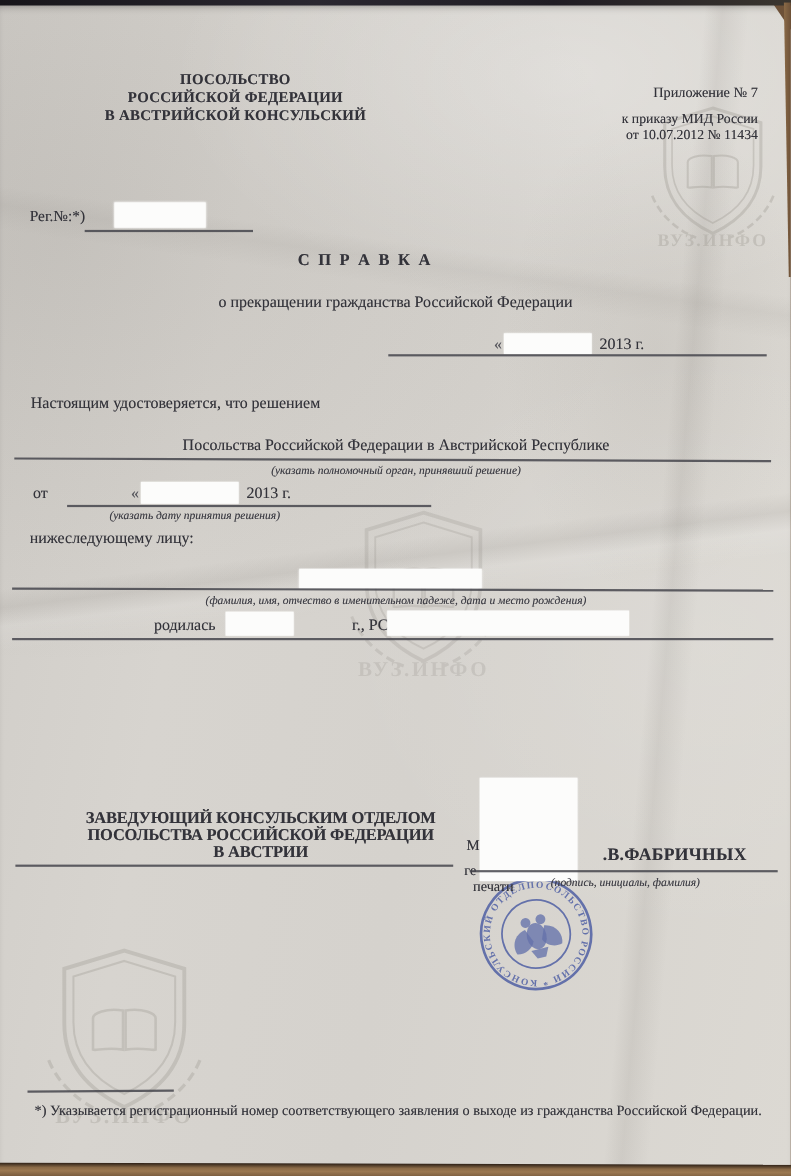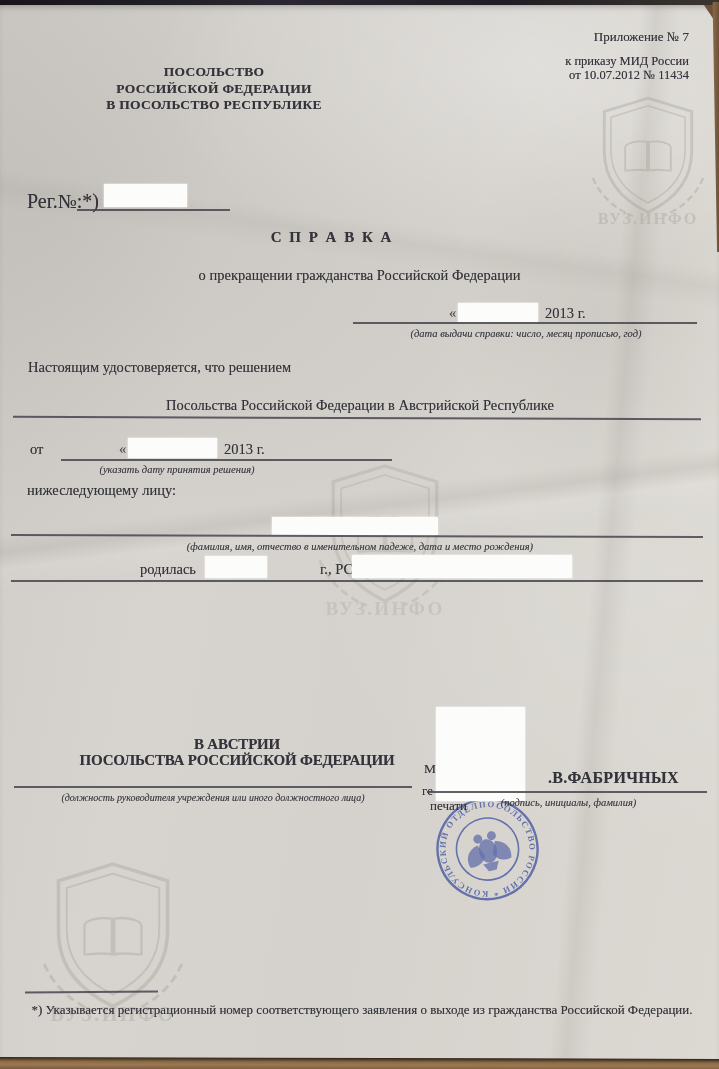--- a/index.html
+++ b/index.html
@@ -47,21 +47,21 @@
   .i { font-style:italic; }
   .cap { font-size:10.5px; font-style:italic; color:#3c3c44; }
   .rule { position:absolute; height:1.5px; background:#45454c; opacity:.85; }
   .redact { position:absolute; background:#fcfcfb; box-shadow:0 0 2px rgba(255,255,255,.9); }
 
   .wm { position:absolute; opacity:.33; pointer-events:none; }
   .wm svg { display:block; }
 
   .stamp { position:absolute; opacity:.82; transform:rotate(-14deg); }
 
-  .annex { text-align:right; line-height:14px; }
+  .annex { text-align:right; line-height:14px;margin-top:47px; }
   .center-block { text-align:center; }
 </style>
 </head>
 <body>
 
 <div class="page">
 
   <div class="paper">
     <div class="creases"></div>
 
@@ -109,41 +109,41 @@
 
     <div class="txt annex" style="right:30px; top:26px; font-size:13px;">
       <div style="margin-bottom:10px;">Приложение № 7</div>
       <div style="font-size:12.5px;">к приказу МИД России</div>
       <div style="font-size:12.5px;">от 10.07.2012 № 11434</div>
     </div>
 
     <div class="txt center-block b" style="left:60px; top:60px; width:262px; font-size:13.5px; line-height:16.5px; letter-spacing:.3px;">
       <div>ПОСОЛЬСТВО</div>
       <div>РОССИЙСКОЙ ФЕДЕРАЦИИ</div>
-      <div>В ПОСОЛЬСТВО РЕСПУБЛИКЕ</div>
-    </div>
-
-    <span class="txt" style="left:27px; top:186px; font-size:20px;">Рег.№:*)</span>
+      <div>В АВСТРИЙСКОЙ КОНСУЛЬСКИЙ</div>
+    </div>
+
+    <span class="txt" style="left:27px; top:186px; font-size:14px;">Рег.№:*)</span>
     <span class="txt b i" style="left:92px; top:183px; font-size:16px;">102</span>
     <div class="redact" style="left:104px; top:180px; width:83px; height:23px;"></div>
     <div class="rule" style="left:77px; top:205px; width:153px;"></div>
 
     <div class="txt center-block b" style="left:0; top:225px; width:618px; font-size:15px; letter-spacing:2px;">С П Р А В К А</div>
     <div class="txt center-block" style="left:0; top:263px; width:719px; font-size:14.5px;">о прекращении гражданства Российской Федерации</div>
 
     <span class="txt" style="left:449px; top:301px; font-size:14.5px; color:#55555c;">«</span>
     <div class="redact" style="left:458px; top:299px; width:80px; height:19px;"></div>
     <span class="txt" style="left:545px; top:301px; font-size:14.5px;">2013 г.</span>
     <div class="rule" style="left:353px; top:318px; width:344px;"></div>
-    <div class="txt cap center-block" style="left:355px; top:324px; width:342px;">(дата выдачи справки: число, месяц прописью, год)</div>
 
     <div class="txt center-block" style="left:10px; top:393px; width:700px; font-size:14.5px;">Посольства Российской Федерации в Австрийской Республике</div>
 
     <div class="txt" style="left:28px; top:355px; font-size:14.5px;">Настоящим удостоверяется, что решением</div>
     <div class="rule" style="left:13px; top:413px; width:688px; transform:rotate(.2deg);"></div>
+    <div class="txt cap center-block" style="left:10px; top:419px; width:700px;">(указать полномочный орган, принявший решение)</div>
 
     <span class="txt" style="left:30px; top:437px; font-size:14.5px;">от</span>
     <span class="txt" style="left:119px; top:437px; font-size:14.5px; color:#55555c;">«</span>
     <div class="redact" style="left:128px; top:434px; width:89px; height:20px;"></div>
     <span class="txt" style="left:224px; top:437px; font-size:14.5px;">2013 г.</span>
     <div class="rule" style="left:61px; top:455px; width:331px;"></div>
     <div class="txt cap center-block" style="left:62px; top:460px; width:230px;text-align:center;">(указать дату принятия решения)</div>
 
     <div class="txt" style="left:27px; top:478px; font-size:14.5px;">нижеследующему лицу:</div>
 
@@ -151,25 +151,25 @@
     <div class="rule" style="left:11px; top:531px; width:692px; transform:rotate(.15deg);"></div>
     <div class="txt cap center-block" style="left:10px; top:537px; width:700px;">(фамилия, имя, отчество в именительном падеже, дата и место рождения)</div>
 
     <span class="txt" style="left:140px; top:557px; font-size:14.5px;">родилась</span>
     <div class="redact" style="left:205px; top:552px; width:62px; height:22px;"></div>
     <span class="txt" style="left:288px; top:557px; font-size:14.5px;margin-left:32px;">г., РСФСР,</span>
     <div class="redact" style="left:352px; top:551px; width:220px; height:23px;"></div>
     <div class="rule" style="left:11px; top:576px; width:692px;"></div>
 
     <div class="txt center-block b" style="left:14px; top:733px; width:400px; font-size:15px; line-height:15.5px; letter-spacing:-0.2px;">
+      <div>ЗАВЕДУЮЩИЙ КОНСУЛЬСКИМ ОТДЕЛОМ</div>
+      <div>ПОСОЛЬСТВА РОССИЙСКОЙ ФЕДЕРАЦИИ</div>
       <div>В АВСТРИИ</div>
-      <div>ПОСОЛЬСТВА РОССИЙСКОЙ ФЕДЕРАЦИИ</div>
     </div>
     <div class="rule" style="left:14px; top:782px; width:398px;"></div>
-    <div class="txt cap center-block" style="left:14px; top:788px; width:398px; font-size:10px;">(должность руководителя учреждения или иного должностного лица)</div>
 
     <div class="stamp" style="left:432px; top:789px;">
       <svg width="112" height="112" viewBox="0 0 112 112">
         <defs>
             <path id="ringpath" d="M56 14 a42 42 0 1 1 -0.01 0 Z"></path>
           </defs>
         <g stroke="#4b5ca3" fill="none">
           <circle cx="56" cy="56" r="50" stroke-width="2.4"></circle>
           <circle cx="56" cy="56" r="31" stroke-width="1.6"></circle>
         </g>

